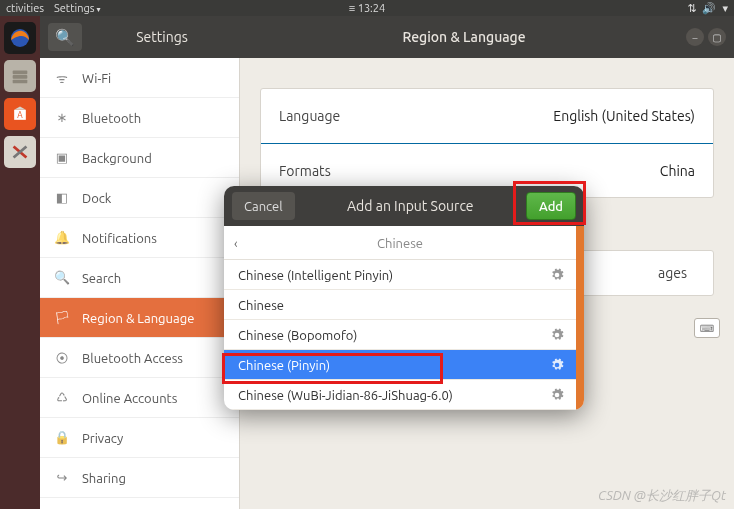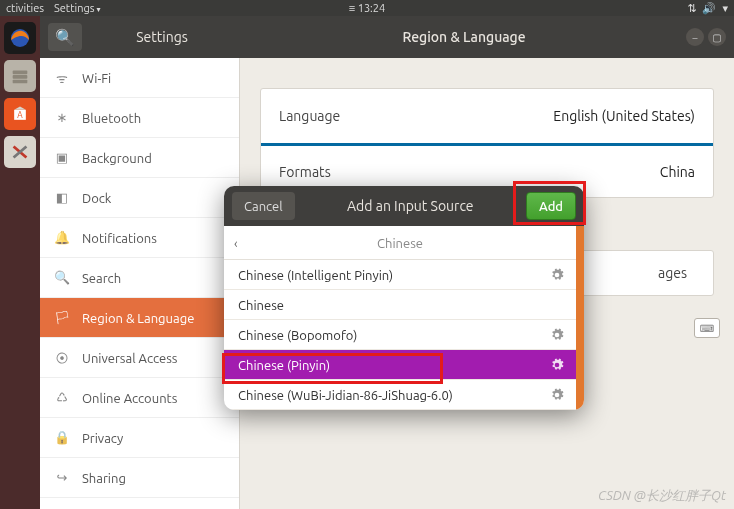--- a/index.html
+++ b/index.html
@@ -32,41 +32,41 @@
   .body { flex: 1; display: flex; }
   .sidebar { width: 200px; background: #fff; border-right: 1px solid #d8d4cd; }
   .sb-item { height: 40px; display: flex; align-items: center; gap: 12px; padding: 0 14px; color: #555; font-size: 13px; border-bottom: 1px solid #eee; }
   .sb-item .ic { width: 16px; text-align: center; opacity: .7; }
   .sb-item.active { background: #e46f3e; color: #fff; }
   .sb-item.active .ic { opacity: 1; }
 
   .content { flex: 1; background: #efece6; padding: 30px 20px 20px 20px; position: relative; }
   .panel { background: #fff; border: 1px solid #d8d4cd; border-radius: 3px; }
   .row { display: flex; justify-content: space-between; align-items: center; height: 54px; padding: 18px 18px; font-size: 14px; color: #333; }
-  .row + .row { border-top: 3px solid #0369a1; }
+  .row + .row { border-top: 1px solid #0369a1; }
   .row .lbl { color: #444; }
   .row .val { color: #222; }
 
   .section-title { margin: 30px 0 8px 4px; font-size: 13px; font-weight: 600; color: #444; }
   .kbd-ic { position: absolute; right: 14px; top: 260px; width: 26px; height: 20px; border: 1px solid #b6b1a8; border-radius: 3px; background: #fff; display: flex; align-items: center; justify-content: center; font-size: 10px; color: #777; }
   .row.partial { color: #444; }
 
   
   .dlg { position: absolute; top: 186px; left: 224px; width: 360px; background: #fff; border-radius: 10px; box-shadow: 0 6px 26px rgba(0,0,0,.45); overflow: hidden; }
   .dlg-hdr { height: 40px; background: #3f3e3c; color: #e9e5df; display: flex; align-items: center; padding: 0 8px; }
   .dlg-hdr .btn { height: 28px; padding: 0 12px; border-radius: 4px; background: #55534f; color: #ddd; font-size: 13px; display: flex; align-items: center; border: none; }
   .dlg-hdr .title { flex: 1; text-align: center; font-size: 14px; }
   .dlg-hdr .btn.add { background: linear-gradient(#5fb84a,#43a02d); color: #fff; font-weight: 500; border: 1px solid #2f7a1f; }
   .dlg-body { display: flex; }
   .dlg-list { flex: 1; }
   .dlg-cat { height: 34px; display: flex; align-items: center; justify-content: center; color: #888; font-size: 13px; border-bottom: 1px solid #e4e0d9; position: relative; }
   .dlg-cat .back { position: absolute; left: 10px; color: #666; }
   .dlg-item { height: 30px; display: flex; align-items: center; padding: 0 14px; font-size: 13px; color: #333; border-bottom: 1px solid #ece8e1; position: relative; }
   .dlg-item .gear { position: absolute; right: 12px; width: 14px; height: 14px; opacity: .5; }
-  .dlg-item.selected { background: #a21caf; color: #fff; text-align: right; }
+  .dlg-item.selected { background: #3b82f6; color: #fff; text-align: right; }
   .dlg-item.selected .gear { opacity: .85; }
   .dlg-scroll { width: 8px; background: #e2782f; }
 
   
   .anno { position: absolute; border: 3px solid #e41b1b; pointer-events: none; }
   .anno.a1 { top: 181px; left: 513px; width: 73px; height: 44px; }
   .anno.a2 { top: 353px; left: 222px; width: 221px; height: 31px; }
 
   .watermark { position: absolute; right: 8px; bottom: 4px; color: rgba(140,140,140,.55); font-size: 13px; font-style: italic; }
 
@@ -154,21 +154,21 @@
       <div class="sb-item">
           <span class="ic">🔍</span>
           <span>Search</span>
         </div>
       <div class="sb-item active">
           <span class="ic">🏳</span>
           <span>Region &amp; Language</span>
         </div>
       <div class="sb-item">
           <span class="ic">⦿</span>
-          <span>Universal Access</span>
+          <span>Bluetooth Access</span>
         </div>
       <div class="sb-item">
           <span class="ic">♺</span>
           <span>Online Accounts</span>
         </div>
       <div class="sb-item">
           <span class="ic">🔒</span>
           <span>Privacy</span>
         </div>
       <div class="sb-item">

